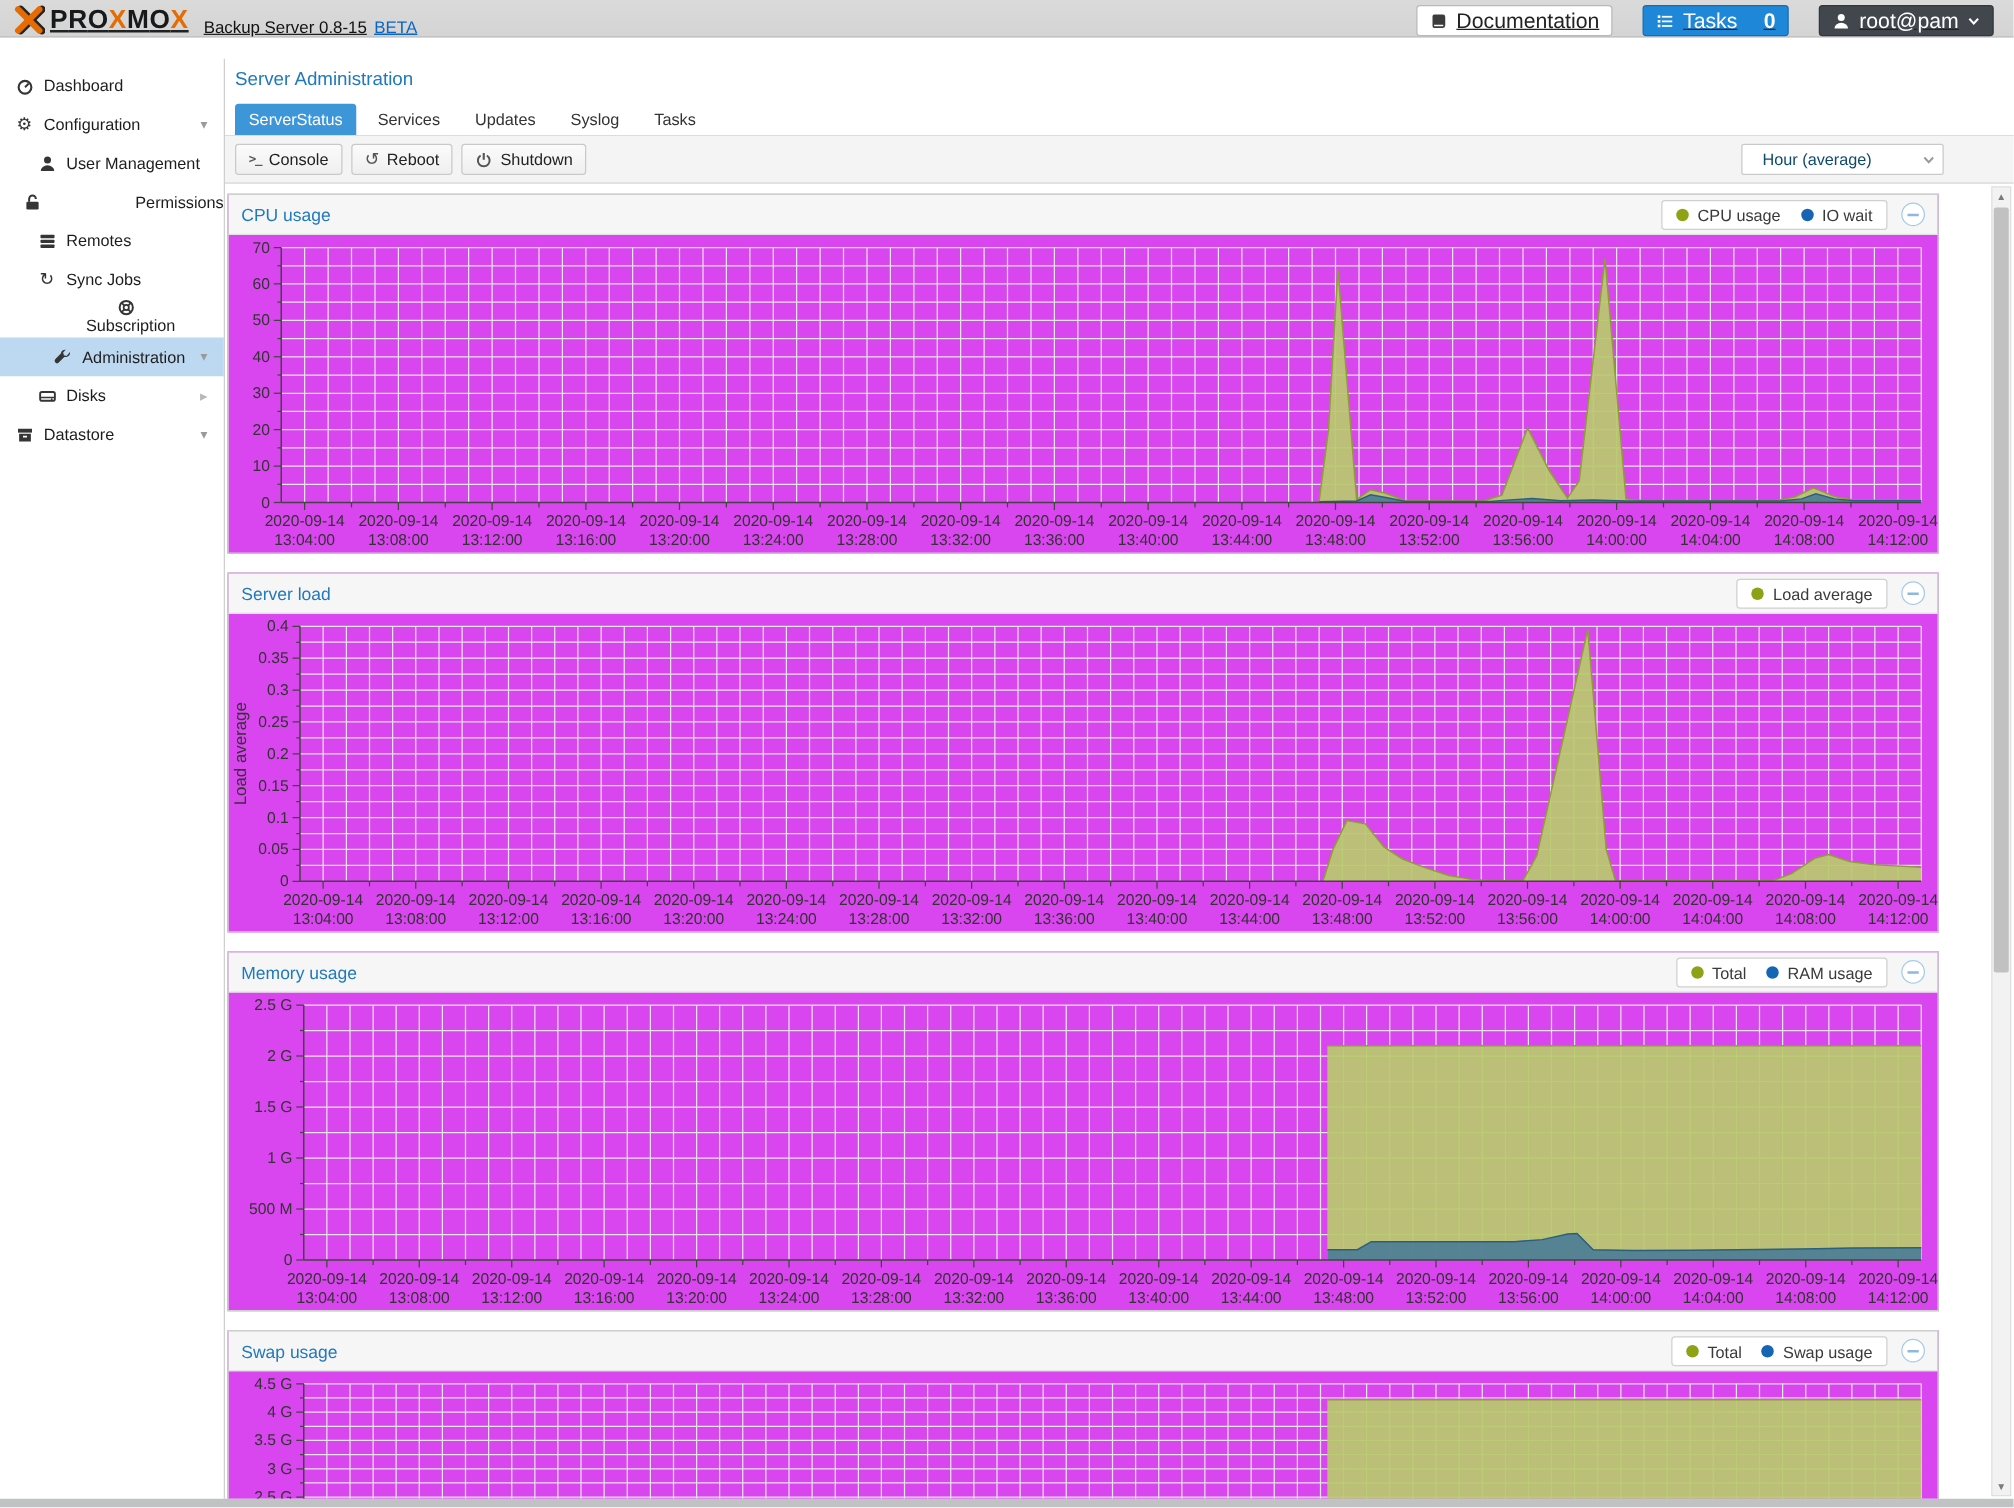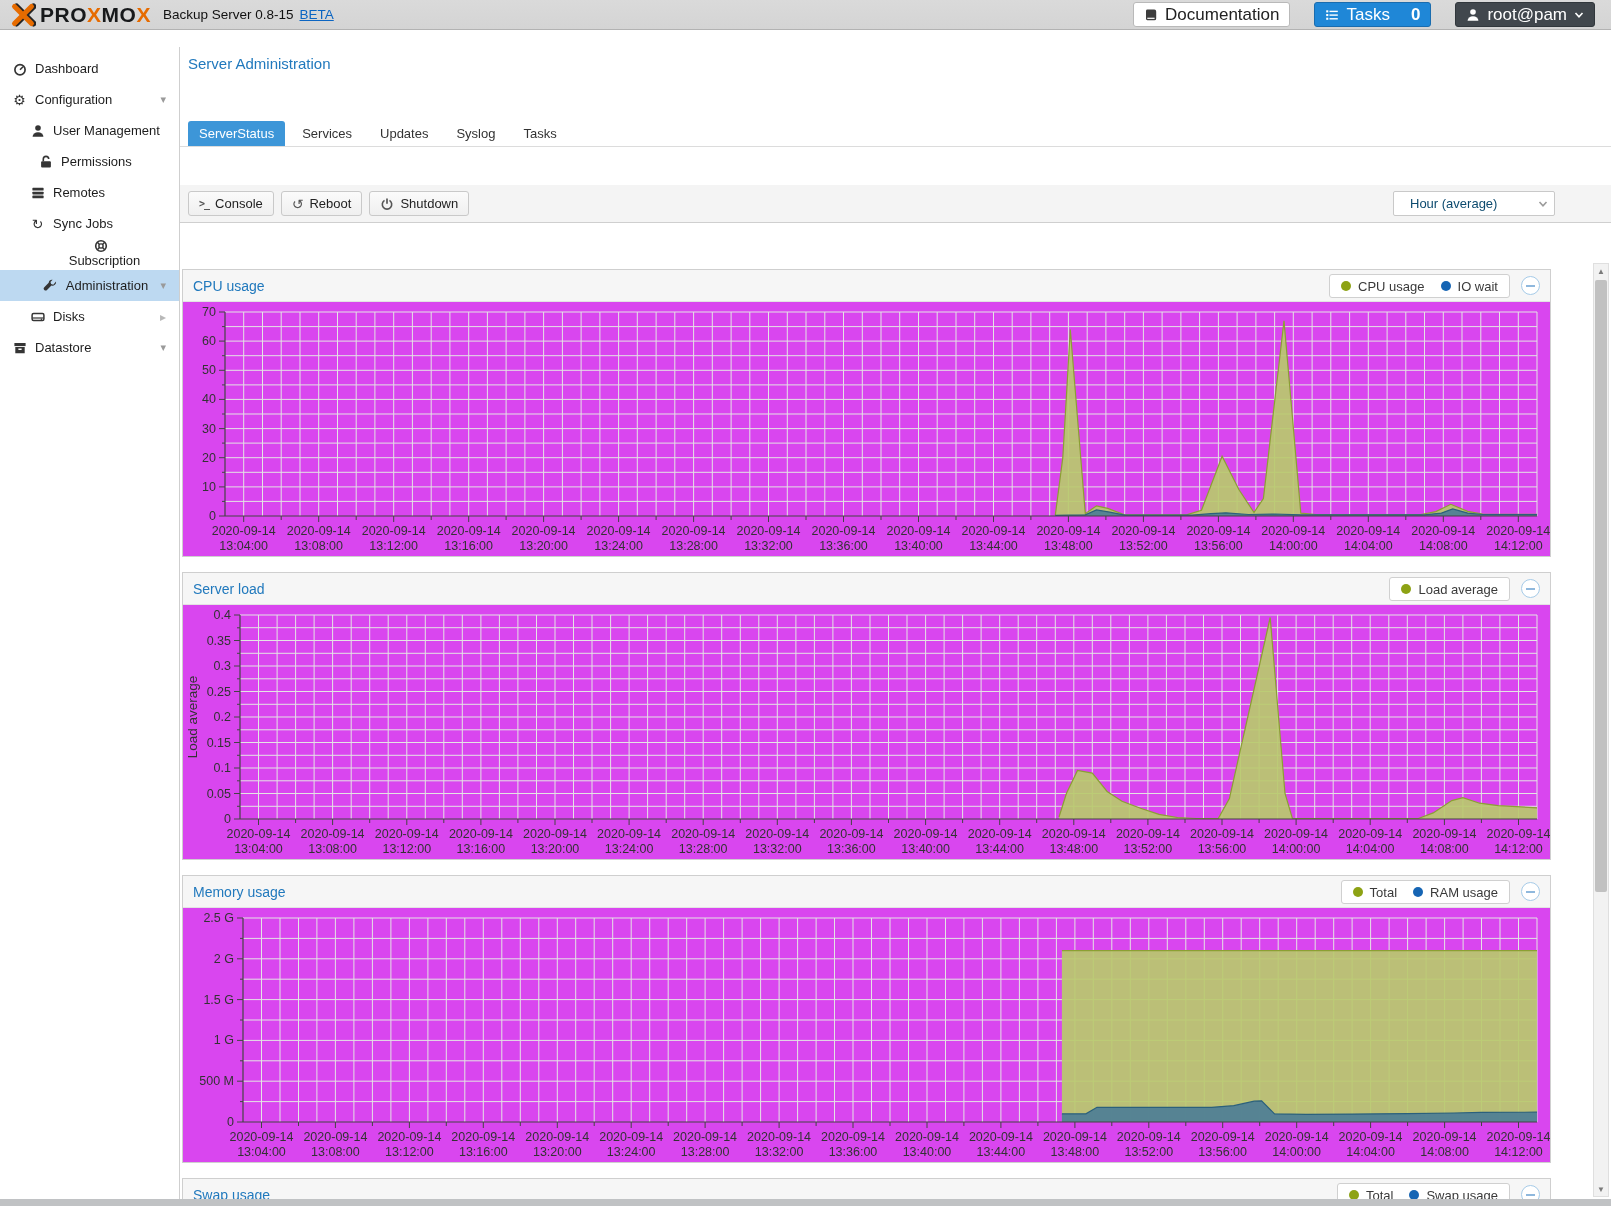--- a/index.html
+++ b/index.html
@@ -3,21 +3,21 @@
 <meta charset="utf-8">
 <style>
   :root{
     --accent:#2179bd; --active-tab:#3d96d8; --nav-sel:#bdd9f1; --header-bg:#d4d4d4;
     --tasks-btn:#1f87d7; --user-btn:#41474d; --beta:#0b65c2; --orange:#e66b00;
   }
   *{box-sizing:border-box; margin:0; padding:0;}
   html,body{width:1611px;height:1206px;overflow:hidden;}
   body{font-family:"Liberation Sans","DejaVu Sans",sans-serif;font-size:13px;color:#222;background:#fff;position:relative;cursor:default;}
   
-  #header{position:absolute;top:0;left:0;width:1611px;height:30px;background:linear-gradient(#dadada,var(--header-bg));border-bottom:1px solid #b2b2b2;display:flex;align-items:center;padding:0 16px 0 10px;}
+  #header{position:absolute;top:0;left:0;width:1611px;height:30px;background:linear-gradient(#dadada,var(--header-bg));border-bottom:1px solid #b2b2b2;display:flex;align-items:flex-end;padding:0 16px 0 10px;text-decoration:underline;}
   .logo{display:flex;align-items:center;gap:4px;}
   .logo-text{font-size:21px;font-weight:bold;letter-spacing:.5px;color:#17191b;}
   .logo-text .lx{color:var(--orange);}
   .product{margin-left:12px;font-size:13.5px;color:#111;}
   .beta{margin-left:6px;font-size:13.5px;color:var(--beta);text-decoration:underline;cursor:pointer;}
   .hspacer{flex:1;}
   .hbtn{height:25px;border-radius:3px;display:inline-flex;align-items:center;gap:7px;padding:0 10px;font-size:17px;margin-left:24px;cursor:pointer;}
   .hbtn .icn{display:inline-flex;}
   #doc-btn{background:#fff;border:1px solid #b9b9b9;color:#222;}
   #doc-btn .icn{color:#3c3c3c;}
@@ -25,21 +25,21 @@
   #tasks-btn b{margin-left:14px;}
   #user-btn{background:var(--user-btn);border:1px solid #31373c;color:#fff;}
   
   #sidebar{position:absolute;top:47px;left:0;width:180px;bottom:7px;background:#fff;border-right:1px solid #cfcfcf;padding-top:6px;}
   .srow{position:relative;height:31px;display:flex;align-items:center;font-size:13px;color:#1d1d1d;cursor:pointer;}
   .srow .icn{width:15px;display:inline-flex;justify-content:center;color:#353535;margin-right:8px;}
   .srow.sel{background:var(--nav-sel);}
   .srow .xarrow{position:absolute;right:13px;font-size:11px;color:#9a9a9a;}
   .srow .xarrow.r{color:#b8b8b8;font-size:12px;}
   
-  #main{position:absolute;left:180px;top:47px;right:0;bottom:7px;background:#fff;display:flex;flex-direction:column;gap:38px;}
+  #main{position:absolute;left:180px;top:47px;right:0;bottom:7px;background:#fff;display:flex;flex-direction:column;}
   .page-title{padding:8px 0 5px 8px;font-size:15px;color:var(--accent);height:35px;}
   #tabs{height:27px;display:flex;align-items:flex-end;padding-left:8px;gap:6px;border-bottom:1px solid #dcdcdc;}
   .tab{line-height:25px;padding:0 11px;font-size:13px;color:#333;border-radius:3px 3px 0 0;cursor:pointer;}
   .tab.active{background:var(--active-tab);color:#fff;}
   #toolbar{height:38px;background:#f4f4f4;border-bottom:1px solid #cfcfcf;display:flex;align-items:center;padding-left:8px;gap:7px;}
   .tbtn{height:25px;background:linear-gradient(#fbfbfb,#efefef);border:1px solid #c9c9c9;border-radius:3px;display:inline-flex;align-items:center;gap:6px;padding:0 10px;font-size:13px;color:#222;cursor:pointer;}
   .tbtn .icn{color:#555;display:inline-flex;}
   .tspacer{flex:1;}
   .select{width:162px;height:25px;background:#fff;border:1px solid #c9c9c9;border-radius:2px;margin-right:56px;display:flex;align-items:center;padding:0 6px 0 16px;font-size:13px;color:#0c4a6e;cursor:pointer;}
   .select .sspacer{flex:1;}
@@ -148,21 +148,21 @@
     </div>
     <div class="srow" style="padding-left: 30px;">
       <span class="icn">
         <svg viewBox="0 0 14 14">
           <circle cx="7" cy="4" r="2.8" fill="currentColor"></circle>
           <path d="M1.6,12.8a5.4,4.6 0 0 1 10.8,0z" fill="currentColor"></path>
         </svg>
       </span>
       <span>User Management</span>
     </div>
-    <div class="srow" style="padding-left: 38px;">
+    <div class="srow" style="padding-left: 18px; justify-content: space-between;">
       <span class="icn">
         <svg viewBox="0 0 14 14">
           <path d="M4.3,6.3V4.1a2.7,2.7 0 0 1 5.4,0" fill="none" stroke="currentColor" stroke-width="1.6"></path>
           <rect x="2.1" y="6.3" width="9.8" height="6.2" rx="1" fill="currentColor"></rect>
         </svg>
       </span>
       <span>Permissions</span>
     </div>
     <div class="srow" style="padding-left: 30px;">
       <span class="icn">

